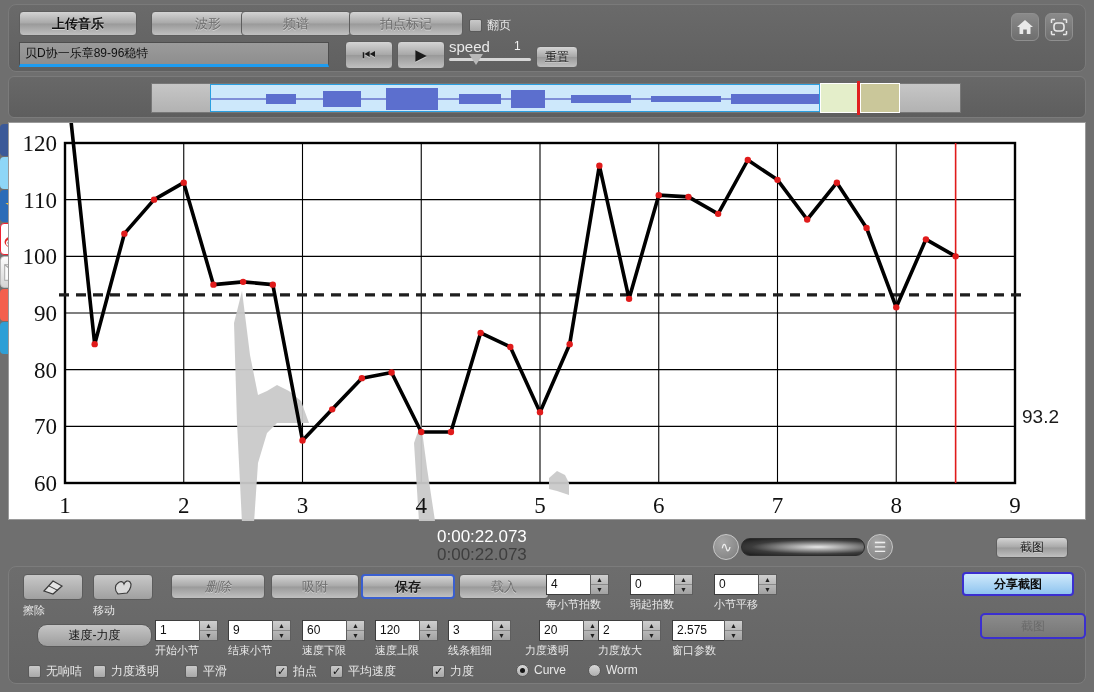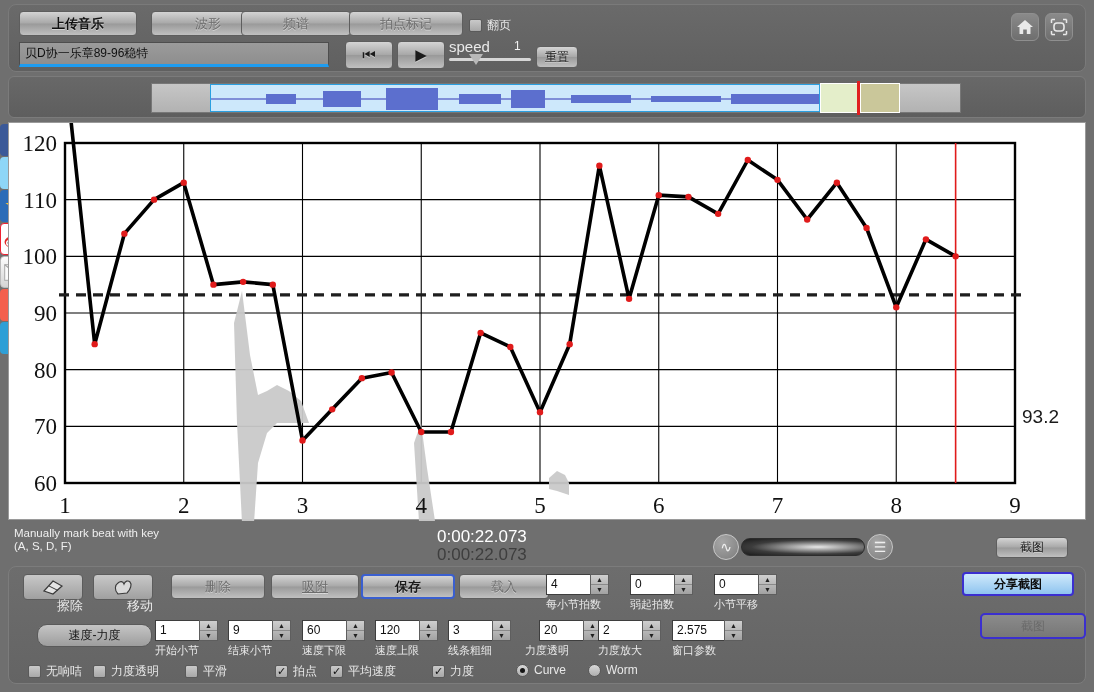--- a/index.html
+++ b/index.html
@@ -215,29 +215,29 @@
   .toolbtn {
     position:absolute; top:7px; width:60px; height:26px;
     background: linear-gradient(#c8c8c8,#a0a0a0);
     border:1px solid #5c5c5c; border-radius:4px;
     display:flex;align-items:center;justify-content:center;
     cursor:pointer;
   }
   #tool-erase { left:14px; }
   #tool-move  { left:84px; }
   .toolcap {
-    position:absolute; top:30px; width:60px; text-align:right;
-    font-size:13px; color:#e9e9e9;
+    position:absolute; top:36px; width:60px; text-align:left;
+    font-size:11px; color:#e9e9e9;
   }
   #cap-erase { left:14px; }
   #cap-move  { left:84px; }
 
   .actbtn { position:absolute; top:7px; height:25px; }
-  #btn-del  { left:162px; width:94px; }
-  #btn-snapbeat { left:262px; width:88px;text-decoration:underline; }
+  #btn-del  { left:162px; width:94px;font-style:italic; }
+  #btn-snapbeat { left:262px; width:88px; }
   #btn-save { left:352px; width:94px; border:2px solid #3a5fd0; font-weight:bold; }
   #btn-load { left:450px; width:90px; }
 
   #btn-sdbig {
     position:absolute; left:28px; top:57px; width:115px; height:23px;
     background: linear-gradient(#c5c5c5,#9d9d9d);
     border:1px solid #5a5a5a; border-radius:10px;
     display:flex;align-items:center;justify-content:center;
     font-size:12px; color:#151515; cursor:pointer;
   }
@@ -449,24 +449,20 @@
         <text x="412.25" y="390" text-anchor="middle" font-size="23" font-family="&quot;Liberation Serif&quot;, serif" fill="#111">4</text>
         <text x="531" y="390" text-anchor="middle" font-size="23" font-family="&quot;Liberation Serif&quot;, serif" fill="#111">5</text>
         <text x="649.75" y="390" text-anchor="middle" font-size="23" font-family="&quot;Liberation Serif&quot;, serif" fill="#111">6</text>
         <text x="768.5" y="390" text-anchor="middle" font-size="23" font-family="&quot;Liberation Serif&quot;, serif" fill="#111">7</text>
         <text x="887.25" y="390" text-anchor="middle" font-size="23" font-family="&quot;Liberation Serif&quot;, serif" fill="#111">8</text>
         <text x="1006" y="390" text-anchor="middle" font-size="23" font-family="&quot;Liberation Serif&quot;, serif" fill="#111">9</text>
       </svg>
     <div class="meanlabel">93.2</div>
   </div>
 
-  <div class="statusnote">
-    <div>Manually mark beat with key</div>
-    <div>(A, S, D, F)</div>
-  </div>
   <div class="timebig">0:00:22.073</div>
   <div class="timesmall">0:00:22.073</div>
 
   <div class="zoomslider">
     <div class="zs-icon" id="zs-left">∿</div>
     <div class="zs-track"></div>
     <div class="zs-icon" id="zs-right">☰</div>
   </div>
   <div class="btn3d" id="btn-snap1">截图</div>
 

